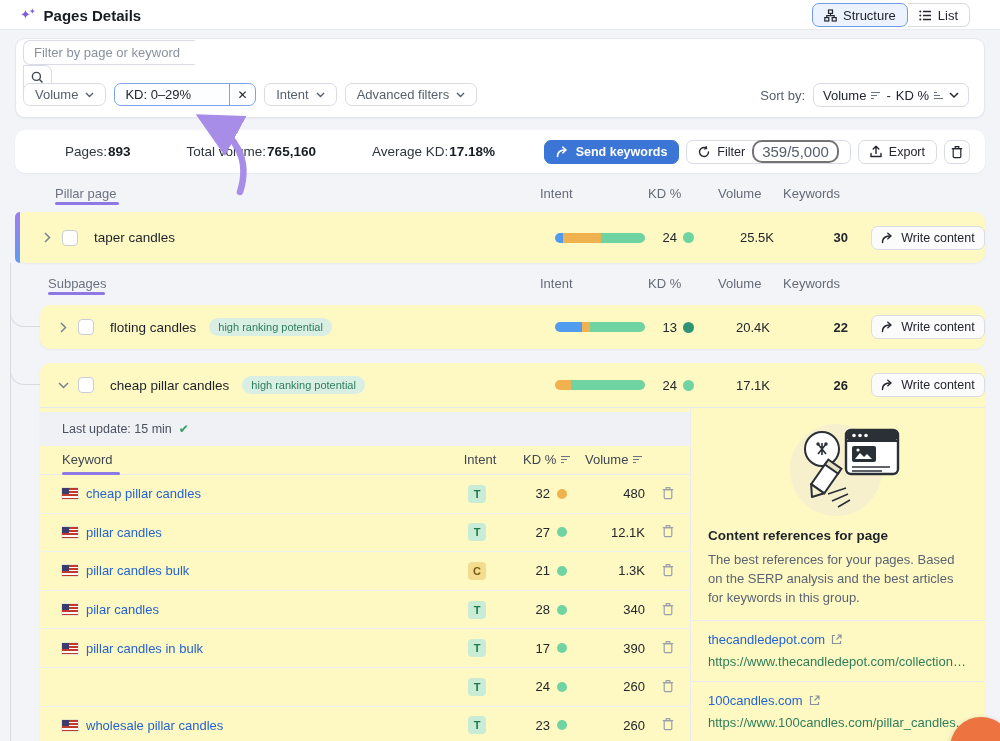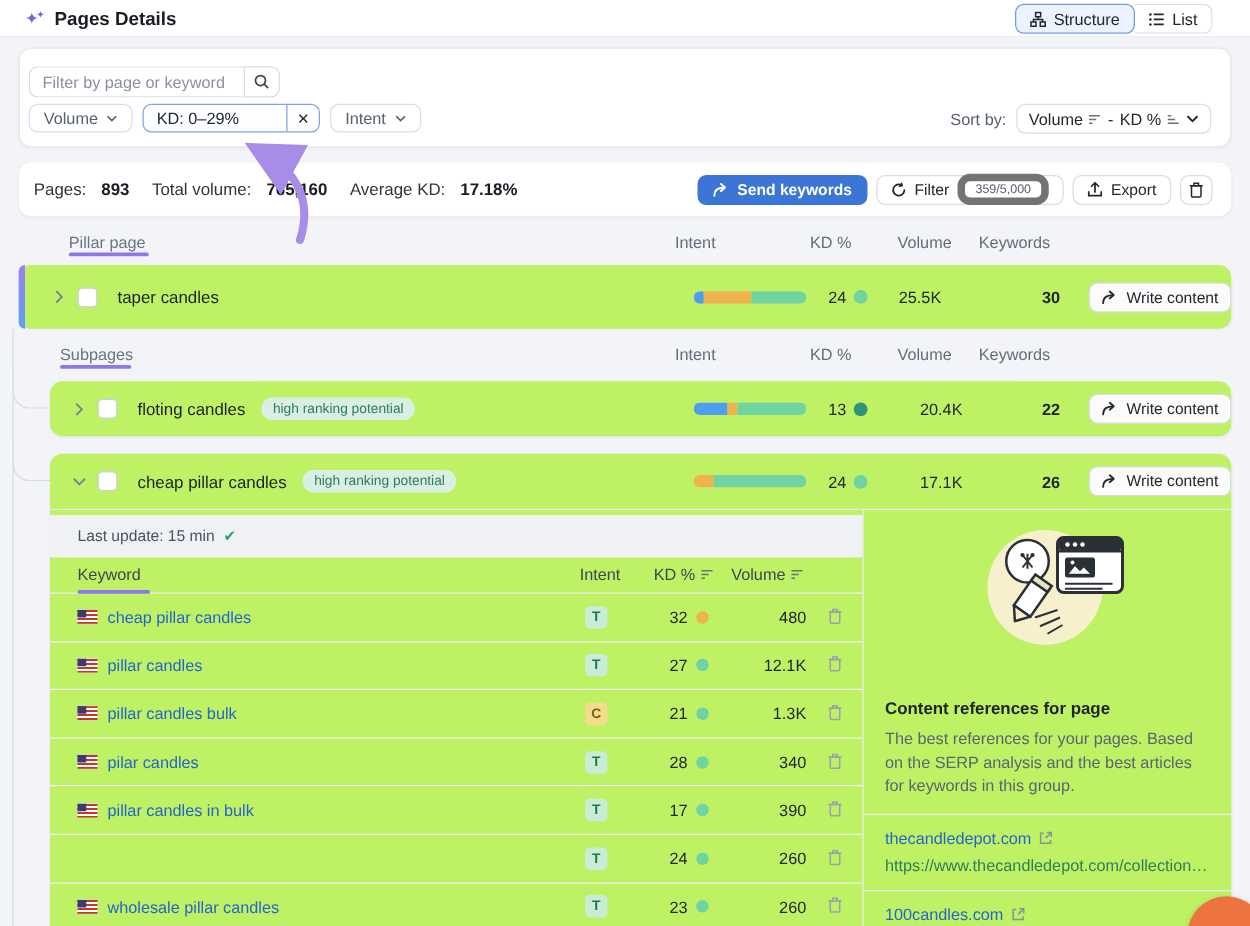--- a/index.html
+++ b/index.html
@@ -18,21 +18,21 @@
   .seg-group { position:absolute; right:30px; top:3px; height:24px; display:flex; }
   .seg { display:flex; align-items:center; gap:6px; padding:0 11px; font-size:13px; color:#23262d;
          background:#fff; border:1px solid #d9dce4; cursor:pointer; }
   .seg.first { border-radius:7px 0 0 7px; }
   .seg.last  { border-radius:0 7px 7px 0; border-left:none; }
   .seg.selected { background:#edf3fe; border:1px solid #6f9bea; border-radius:7px; z-index:1; }
 
   
   .filter-card { position:absolute; left:15px; top:38px; width:970px; height:80px; background:#fff;
                  border:1px solid #e4e7ed; border-radius:10px; box-shadow:0 1px 2px rgba(25,35,65,.04); }
-  .search-wrap { position:absolute; left:7px; top:14px; display:flex; }
+  .search-wrap { position:absolute; left:7px; top:1px; display:flex;flex-direction:column; }
   .search-input { width:172px; height:25px; border:1px solid #d9dce4; border-right:none; border-radius:7px 0 0 7px;
                   padding:0 10px; font-size:13px; color:#23262d; font-family:inherit; outline:none; }
   .search-input::placeholder { color:#8a919e; }
   .search-btn { width:29px; height:25px; border:1px solid #d9dce4; border-radius:0 7px 7px 0; background:#fff;
                 display:flex; align-items:center; justify-content:center; cursor:pointer; }
   .chips { position:absolute; left:7px; top:44px; display:flex; gap:8px; align-items:center; }
   .chip { height:23px; display:flex; align-items:center; gap:7px; padding:0 11px; border:1px solid #d9dce4;
           border-radius:7px; background:#fff; font-size:13px; color:#565f6d; cursor:pointer; }
   .chip-active { height:23px; display:flex; align-items:stretch; border:1px solid #7ea3ec; border-radius:7px;
                  background:#fdfeff; overflow:hidden;gap:28px; }
@@ -45,55 +45,55 @@
              border:1px solid #d9dce4; border-radius:7px; background:#fff; font-size:13px; color:#23262d; cursor:pointer; }
   .sort-dd .chev { margin-left:auto; }
 
   
   .anno-arrow { position:absolute; left:150px; top:95px; width:170px; height:125px; z-index:60; pointer-events:none; }
 
   
   .stats-card { position:absolute; left:15px; top:130px; width:970px; height:43px; background:#fff;
                 border-radius:10px; box-shadow:0 1px 2px rgba(25,35,65,.05); }
   .stats { position:absolute; left:12px; top:0; height:43px; display:flex; align-items:center; gap:18px; }
-  .stat { display:flex; gap:12px; font-size:13.5px; color:#30353d; }
+  .stat { display:flex; gap:1px; font-size:13.5px; color:#30353d;margin-left:38px; }
   .stat b { color:#181c23; }
   .toolbar { position:absolute; right:15px; top:0; height:43px; display:flex; align-items:center; gap:7px; }
   .btn { height:24px; display:flex; align-items:center; gap:7px; padding:0 11px; border:1px solid #d9dce4;
          border-radius:7px; background:#fff; font-size:12.5px; color:#23262d; cursor:pointer; font-family:inherit; }
   .btn-primary { background:#3b76d6; border-color:#3b76d6; color:#fff; font-weight:bold; }
-  .quota { border:6px solid #737373; border-radius:10px; padding:1px 8px; font-size:10px; color:#565f6d; }
+  .quota { border:2px solid #737373; border-radius:10px; padding:1px 8px; font-size:15px; color:#565f6d; }
   .icon-btn { width:26px; padding:0; justify-content:center; }
 
   
   .sec-label { position:absolute; font-size:13px; color:#6b7280; }
   .purple-underline { position:absolute; height:3px; background:#8d78e4; border-radius:2px; }
   .col-h { position:absolute; font-size:13px; color:#646b78; }
 
   
   .tree-line { position:absolute; left:10px; top:263px; width:1px; height:478px; background:#d7dae2; }
   .elbow { position:absolute; left:10px; width:30px; border-left:1px solid #d7dae2; border-bottom:1px solid #d7dae2;
            border-bottom-left-radius:14px; }
 
   
-  .row-card { position:absolute; background:#bef264; border-radius:10px; box-shadow:0 1px 2px rgba(25,35,65,.05); }
+  .row-card { position:absolute; background:#fef9c3; border-radius:10px; box-shadow:0 1px 2px rgba(25,35,65,.05); }
   .grad-bar { position:absolute; left:0; top:0; width:5px; height:100%; border-radius:10px 0 0 10px;
               background:linear-gradient(180deg,#9f7ef2,#5f9cf5); }
   .row-left { position:absolute; top:0; height:100%; display:flex; align-items:center; }
   .chev-btn { width:16px; display:flex; justify-content:center; cursor:pointer; }
   .checkbox { width:16px; height:16px; border:1px solid #c9cdd6; border-radius:4px; background:#fff; cursor:pointer; }
   .row-title { font-size:13.5px; color:#1d2129; }
   .hr-badge { font-size:11px; color:#2e7d5f; background:#d9efe4; border-radius:10px; padding:3px 9px; }
   .intent-bar { position:absolute; left:540px; top:50%; margin-top:-5px; width:90px; height:10px; border-radius:5px;
                 overflow:hidden; display:flex; }
   .intent-bar .seg-i { height:100%; }
   .kd-cell { position:absolute; left:600px; width:62px; top:0; height:100%; display:flex; align-items:center;
              justify-content:flex-end; font-size:13px; color:#23262d; }
   .kd-dot { position:absolute; left:668px; top:50%; margin-top:-5.5px; width:11px; height:11px; border-radius:50%; }
-  .vol-cell { position:absolute; left:668px; width:70px; top:0; height:100%; display:flex; align-items:center;
+  .vol-cell { position:absolute; left:689px; width:70px; top:0; height:100%; display:flex; align-items:center;
               justify-content:flex-end; font-size:13px; color:#23262d; }
   .kw-cell { position:absolute; left:763px; width:70px; top:0; height:100%; display:flex; align-items:center;
              justify-content:flex-end; font-size:13px; color:#23262d;font-weight:bold; }
   .write-btn { position:absolute; left:856px; top:50%; margin-top:-12px; width:114px; height:24px; display:flex;
                align-items:center; justify-content:center; gap:7px; border:1px solid #d9dce4; border-radius:7px;
                background:#fbfbfc; font-size:12.5px; color:#23262d; cursor:pointer; font-family:inherit; }
 
   
   .expanded-panel { position:absolute; left:0; top:44px; right:0; bottom:0; border-top:1px solid #e6e8ee; }
   .kw-pane { position:absolute; left:0; top:0; width:650px; bottom:0; }
@@ -119,21 +119,21 @@
                font-size:11px; font-weight:bold; display:flex; align-items:center; justify-content:center; }
   .r-kd { position:absolute; left:460px; width:50px; top:0; height:100%; display:flex; align-items:center;
           justify-content:flex-end; font-size:13px; color:#23262d; }
   .r-dot { position:absolute; left:517px; top:50%; margin-top:-5px; width:10px; height:10px; border-radius:50%; }
   .r-vol { position:absolute; left:535px; width:70px; top:0; height:100%; display:flex; align-items:center;
            justify-content:flex-end; font-size:13px; color:#23262d; }
   .r-trash { position:absolute; left:622px; top:50%; margin-top:-8px; cursor:pointer; }
 
   
   .illus-wrap { height:116px; display:flex; align-items:flex-start; justify-content:center; padding-top:8px; }
-  .ref-title { padding:4px 17px 0; font-size:13.5px; font-weight:bold; color:#1f242c;margin-top:31px; }
+  .ref-title { padding:4px 17px 0; font-size:13.5px; font-weight:bold; color:#1f242c; }
   .ref-desc { padding:7px 17px 13px; font-size:13px; line-height:19px; color:#5b6472; border-bottom:1px solid #e9ebf0; }
   .ref-item { padding:11px 17px 12px; border-bottom:1px solid #e9ebf0; }
   .ref-domain { display:flex; align-items:center; gap:6px; font-size:13px; color:#2563cf; cursor:pointer; }
   .ref-url { margin-top:7px; font-size:13px; color:#2e7d5b; white-space:nowrap; overflow:hidden; }
 
   .fab { position:absolute; left:950px; top:717px; width:62px; height:62px; border-radius:50%;
          background:#ed7440; box-shadow:0 2px 6px rgba(0,0,0,.2); z-index:70; cursor:pointer; }
 
   svg { display:block; }
 </style>
@@ -197,20 +197,26 @@
         <svg width="9" height="6" viewBox="0 0 9 6">
             <path d="M1 1l3.5 3.5L8 1" stroke="#565f6d" stroke-width="1.4" fill="none"></path>
           </svg>
       </div>
       <div class="chip-active">
         <span class="lbl">KD: 0–29%</span>
         <span class="x">✕</span>
       </div>
       <div class="chip">
         <span>Intent</span>
+        <svg width="9" height="6" viewBox="0 0 9 6">
+            <path d="M1 1l3.5 3.5L8 1" stroke="#565f6d" stroke-width="1.4" fill="none"></path>
+          </svg>
+      </div>
+      <div class="chip">
+        <span>Advanced filters</span>
         <svg width="9" height="6" viewBox="0 0 9 6">
             <path d="M1 1l3.5 3.5L8 1" stroke="#565f6d" stroke-width="1.4" fill="none"></path>
           </svg>
       </div>
     </div>
     <div class="sort-wrap">
       <span class="sort-label">Sort by:</span>
       <div class="sort-dd">
         <span>Volume</span>
         <svg width="10" height="9" viewBox="0 0 10 9">

